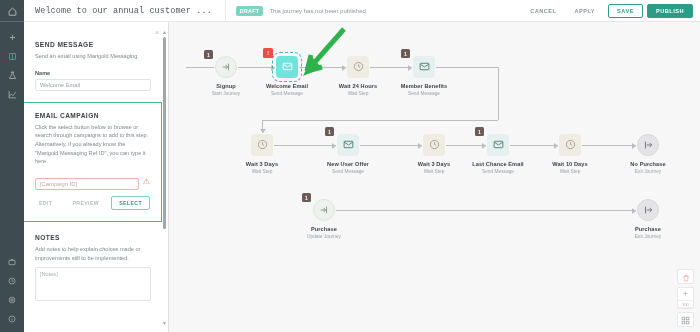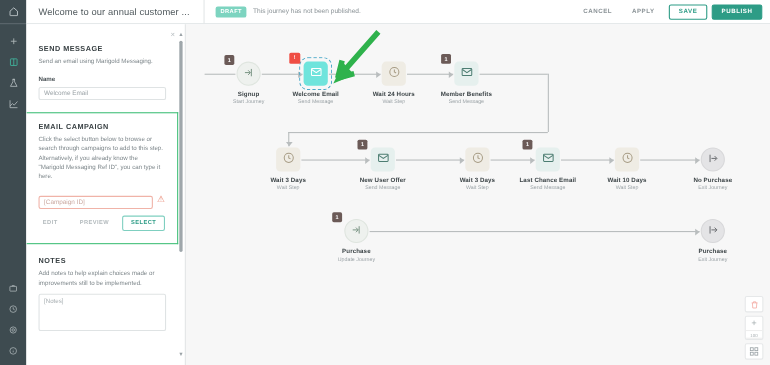--- a/index.html
+++ b/index.html
@@ -39,20 +39,21 @@
   
   .topbar {
     position: absolute; left: 24px; top: 0; right: 0; height: 22px;
     background: #ffffff;
     border-bottom: 1px solid #e3e7e8;
     display: flex; align-items: center;
   }
   .journey-title {
     font-size: 8.5px; color: #50595d; padding-left: 11px; letter-spacing: .1px;
     white-space: nowrap;
+    font-family: Liberation Mono, monospace;
   }
   .topbar-sep { width: 1px; height: 22px; background: #e3e7e8; margin-left: 13px; }
   .draft-badge {
     margin-left: 10px;
     background: #7dd4c0; color: #ffffff;
     font-size: 5.2px; font-weight: bold; letter-spacing: .4px;
     padding: 2px 4px; border-radius: 2px;
   }
   .draft-note { margin-left: 6px; font-size: 6px; color: #8b9397; }
   .topbar-actions { margin-left: auto; display: flex; align-items: center; padding-right: 7px; gap: 0px; }

